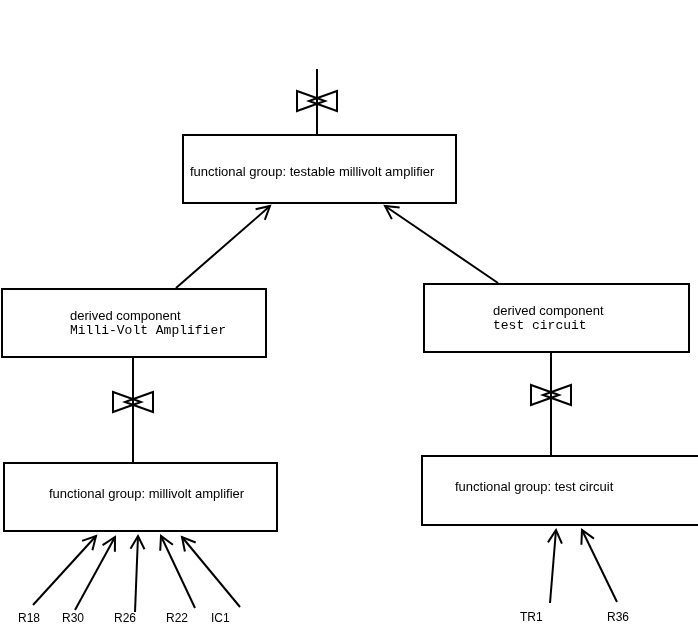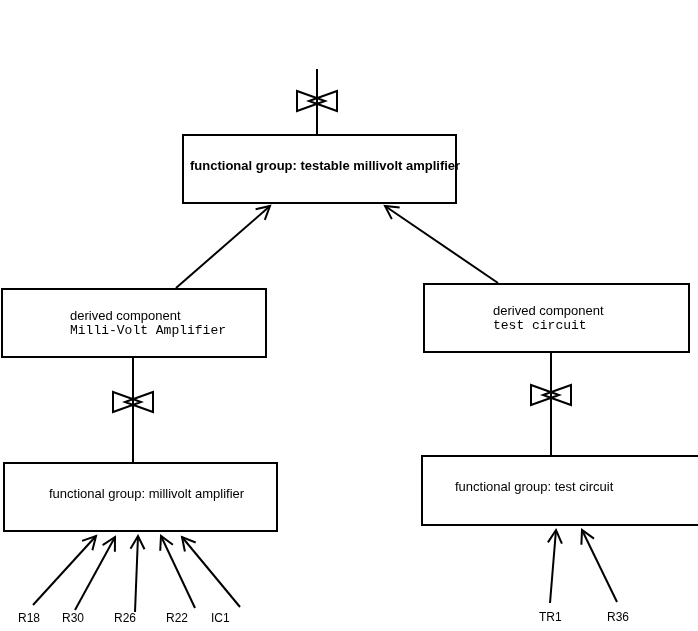--- a/index.html
+++ b/index.html
@@ -89,21 +89,21 @@
     <line x1="135" y1="612" x2="138" y2="536" stroke="#000" stroke-width="2" marker-end="url(#openArrow)"></line>
     <line x1="195" y1="608" x2="161" y2="536" stroke="#000" stroke-width="2" marker-end="url(#openArrow)"></line>
     <line x1="240" y1="607" x2="182" y2="537" stroke="#000" stroke-width="2" marker-end="url(#openArrow)"></line>
 
     <line x1="550" y1="603" x2="556" y2="530" stroke="#000" stroke-width="2" marker-end="url(#openArrow)"></line>
     <line x1="617" y1="602" x2="582" y2="530" stroke="#000" stroke-width="2" marker-end="url(#openArrow)"></line>
   </svg>
 
 
   <div class="node" style="left:182px; top:134px; width:275px; height:70px;">
-    <div class="node-text" style="left:6px; top:22px;font-weight:bold;">functional group: testable millivolt amplifier</div>
+    <div class="node-text" style="left:6px; top:28px;">functional group: testable millivolt amplifier</div>
   </div>
 
   <div class="node" style="left:1px; top:288px; width:266px; height:70px;">
     <div class="node-text" style="left:67px; top:18px;">
       <span>derived component</span>
       <span class="l2 noindent">Milli-Volt Amplifier</span>
     </div>
   </div>
 
   <div class="node" style="left:423px; top:283px; width:267px; height:70px;">
@@ -119,16 +119,16 @@
 
   <div class="node" style="left:421px; top:455px; width:296px; height:71px;text-align:right;">
     <div class="node-text" style="left:32px; top:22px;">functional group: test circuit</div>
   </div>
 
   <span class="leaf-label" style="left:18px;  top:611px;">R18</span>
   <span class="leaf-label" style="left:62px;  top:611px;">R30</span>
   <span class="leaf-label" style="left:114px; top:611px;">R26</span>
   <span class="leaf-label" style="left:166px; top:611px;">R22</span>
   <span class="leaf-label" style="left:211px; top:611px;">IC1</span>
-  <span class="leaf-label" style="left:539px; top:610px;">TR1</span>
+  <span class="leaf-label" style="left:520px; top:610px;">TR1</span>
   <span class="leaf-label" style="left:607px; top:610px;">R36</span>
 
 </div>
 
 </body></html>

